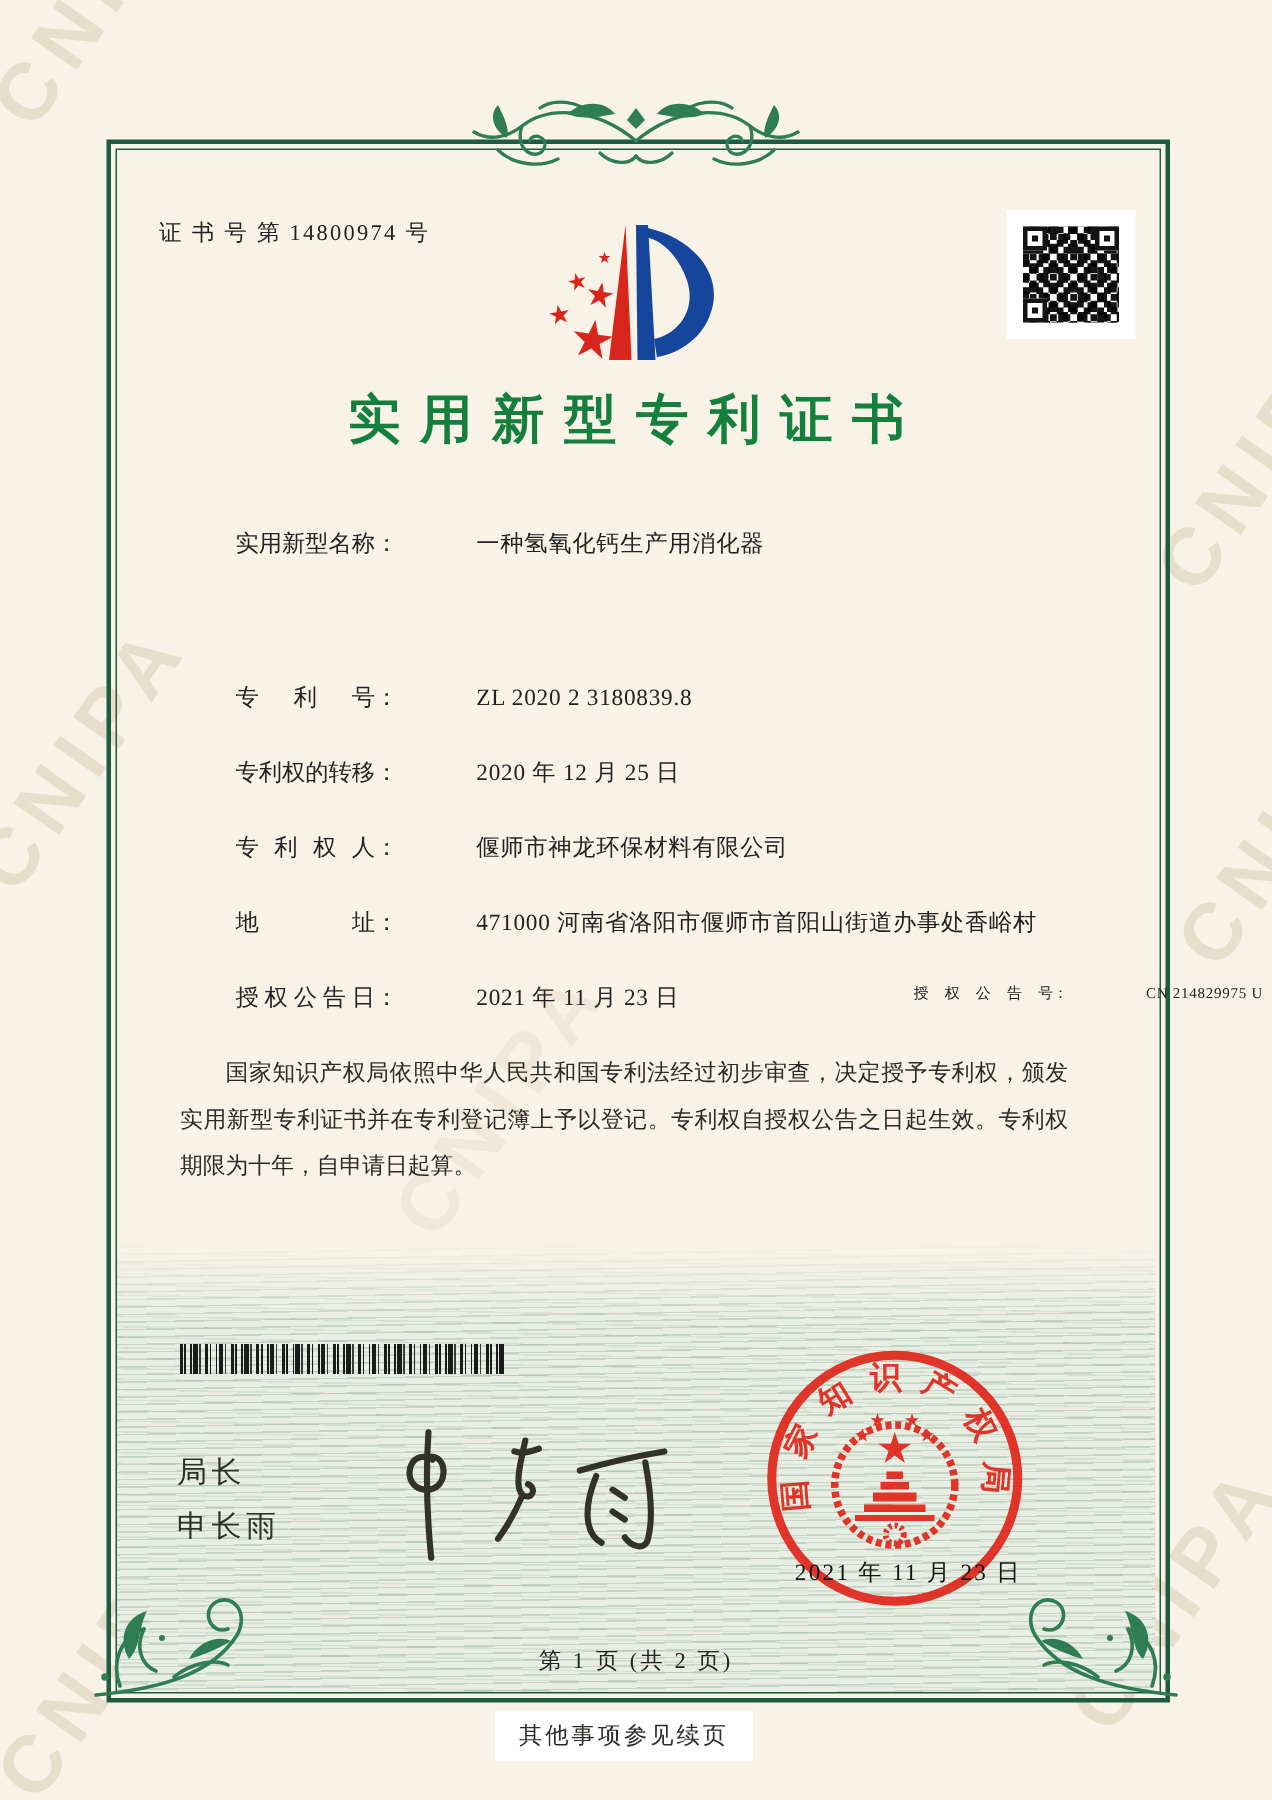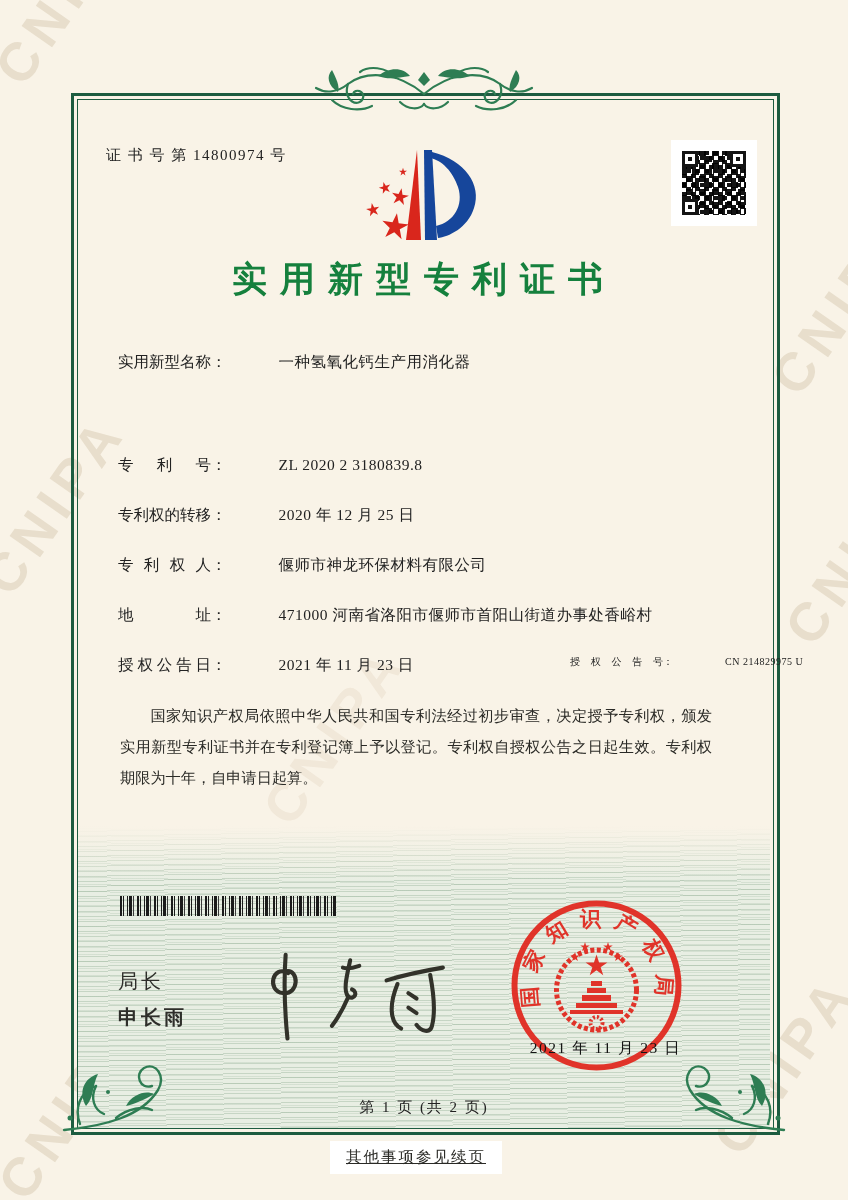--- a/index.html
+++ b/index.html
@@ -48,21 +48,21 @@
   .finder{position:absolute;width:16px;height:16px;border:3px solid #141414;background:#fff;box-sizing:border-box;}
   .finder::after{content:"";position:absolute;left:3px;top:3px;width:4px;height:4px;background:#141414;}
   .f-tl{left:0;top:0;} .f-tr{right:0;top:0;} .f-bl{left:0;bottom:0;}
   
   .title{
     position:absolute;left:0;right:0;top:256px;text-align:center;
     font-size:35px;font-weight:bold;letter-spacing:13px;color:#15803d;z-index:2;
   }
   
   .frow{position:absolute;left:118px;font-size:15.5px;z-index:2;white-space:nowrap;}
-  .flabel{display:inline-block;width:93px;text-align:justify;text-align-last:justify;vertical-align:bottom;}
+  .flabel{display:inline-block;width:93px;text-align:justify;text-align-last:justify;vertical-align:bottom;margin-left:39px;}
   .fcolon{display:inline-block;margin-right:8px;}
   .fvalue{letter-spacing:0.5px;margin-left:44px;}
   .grant-no{position:absolute;left:452px;top:0;font-size:10px;white-space:nowrap;}
   
   .bodytext{
     position:absolute;left:120px;top:700px;width:592px;z-index:2;
     font-size:15.2px;line-height:31px;text-align:justify;color:#2a2a26;
   }
   .bodytext p{margin:0;text-indent:2em;}
   
@@ -73,33 +73,33 @@
       #1b1b1b 3px 4px, transparent 4px 7px,
       #1b1b1b 7px 8px, transparent 8px 9px,
       #1b1b1b 9px 12px, transparent 12px 13px,
       #3a3a3a 13px 14px, transparent 14px 17px);
   }
   .signer{
     position:absolute;left:118px;z-index:2;
     font-family:"Liberation Sans","DejaVu Sans",sans-serif;
     font-size:20px;letter-spacing:3px;color:#2e2e2a;
   }
-  .signer-title{top:968px;} .signer-name{top:1004px;font-weight:bold;}
+  .signer-title{top:968px;} .signer-name{top:1004px;}
   .signature{position:absolute;left:252px;top:944px;z-index:2;}
   .seal{position:absolute;left:504px;top:893px;z-index:2;}
   .seal-text{font-size:21px;font-weight:bold;letter-spacing:12px;fill:#e1251b;
     font-family:"Liberation Serif","DejaVu Serif",serif;}
   .seal-date{
     position:absolute;left:518px;top:1038px;width:175px;text-align:center;z-index:4;
     font-size:15.5px;letter-spacing:1.5px;color:#141414;
   }
   .page-info{position:absolute;left:0;right:0;top:1098px;text-align:center;font-size:15px;letter-spacing:2px;z-index:2;}
   .note-box{
     position:absolute;left:330px;top:1141px;background:#ffffff;padding:6px 16px;z-index:2;
-    font-size:15.5px;letter-spacing:2px;color:#2a2a26;text-decoration:underline;
+    font-size:15.5px;letter-spacing:2px;color:#2a2a26;
   }
 </style>
 </head>
 <body>
 
 <div class="page">
 
   <div class="wm" style="left:-18px;top:60px;">CNIPA</div>
   <div class="wm" style="left:-30px;top:570px;">CNIPA</div>
   <div class="wm" style="left:758px;top:370px;">CNIPA</div>

